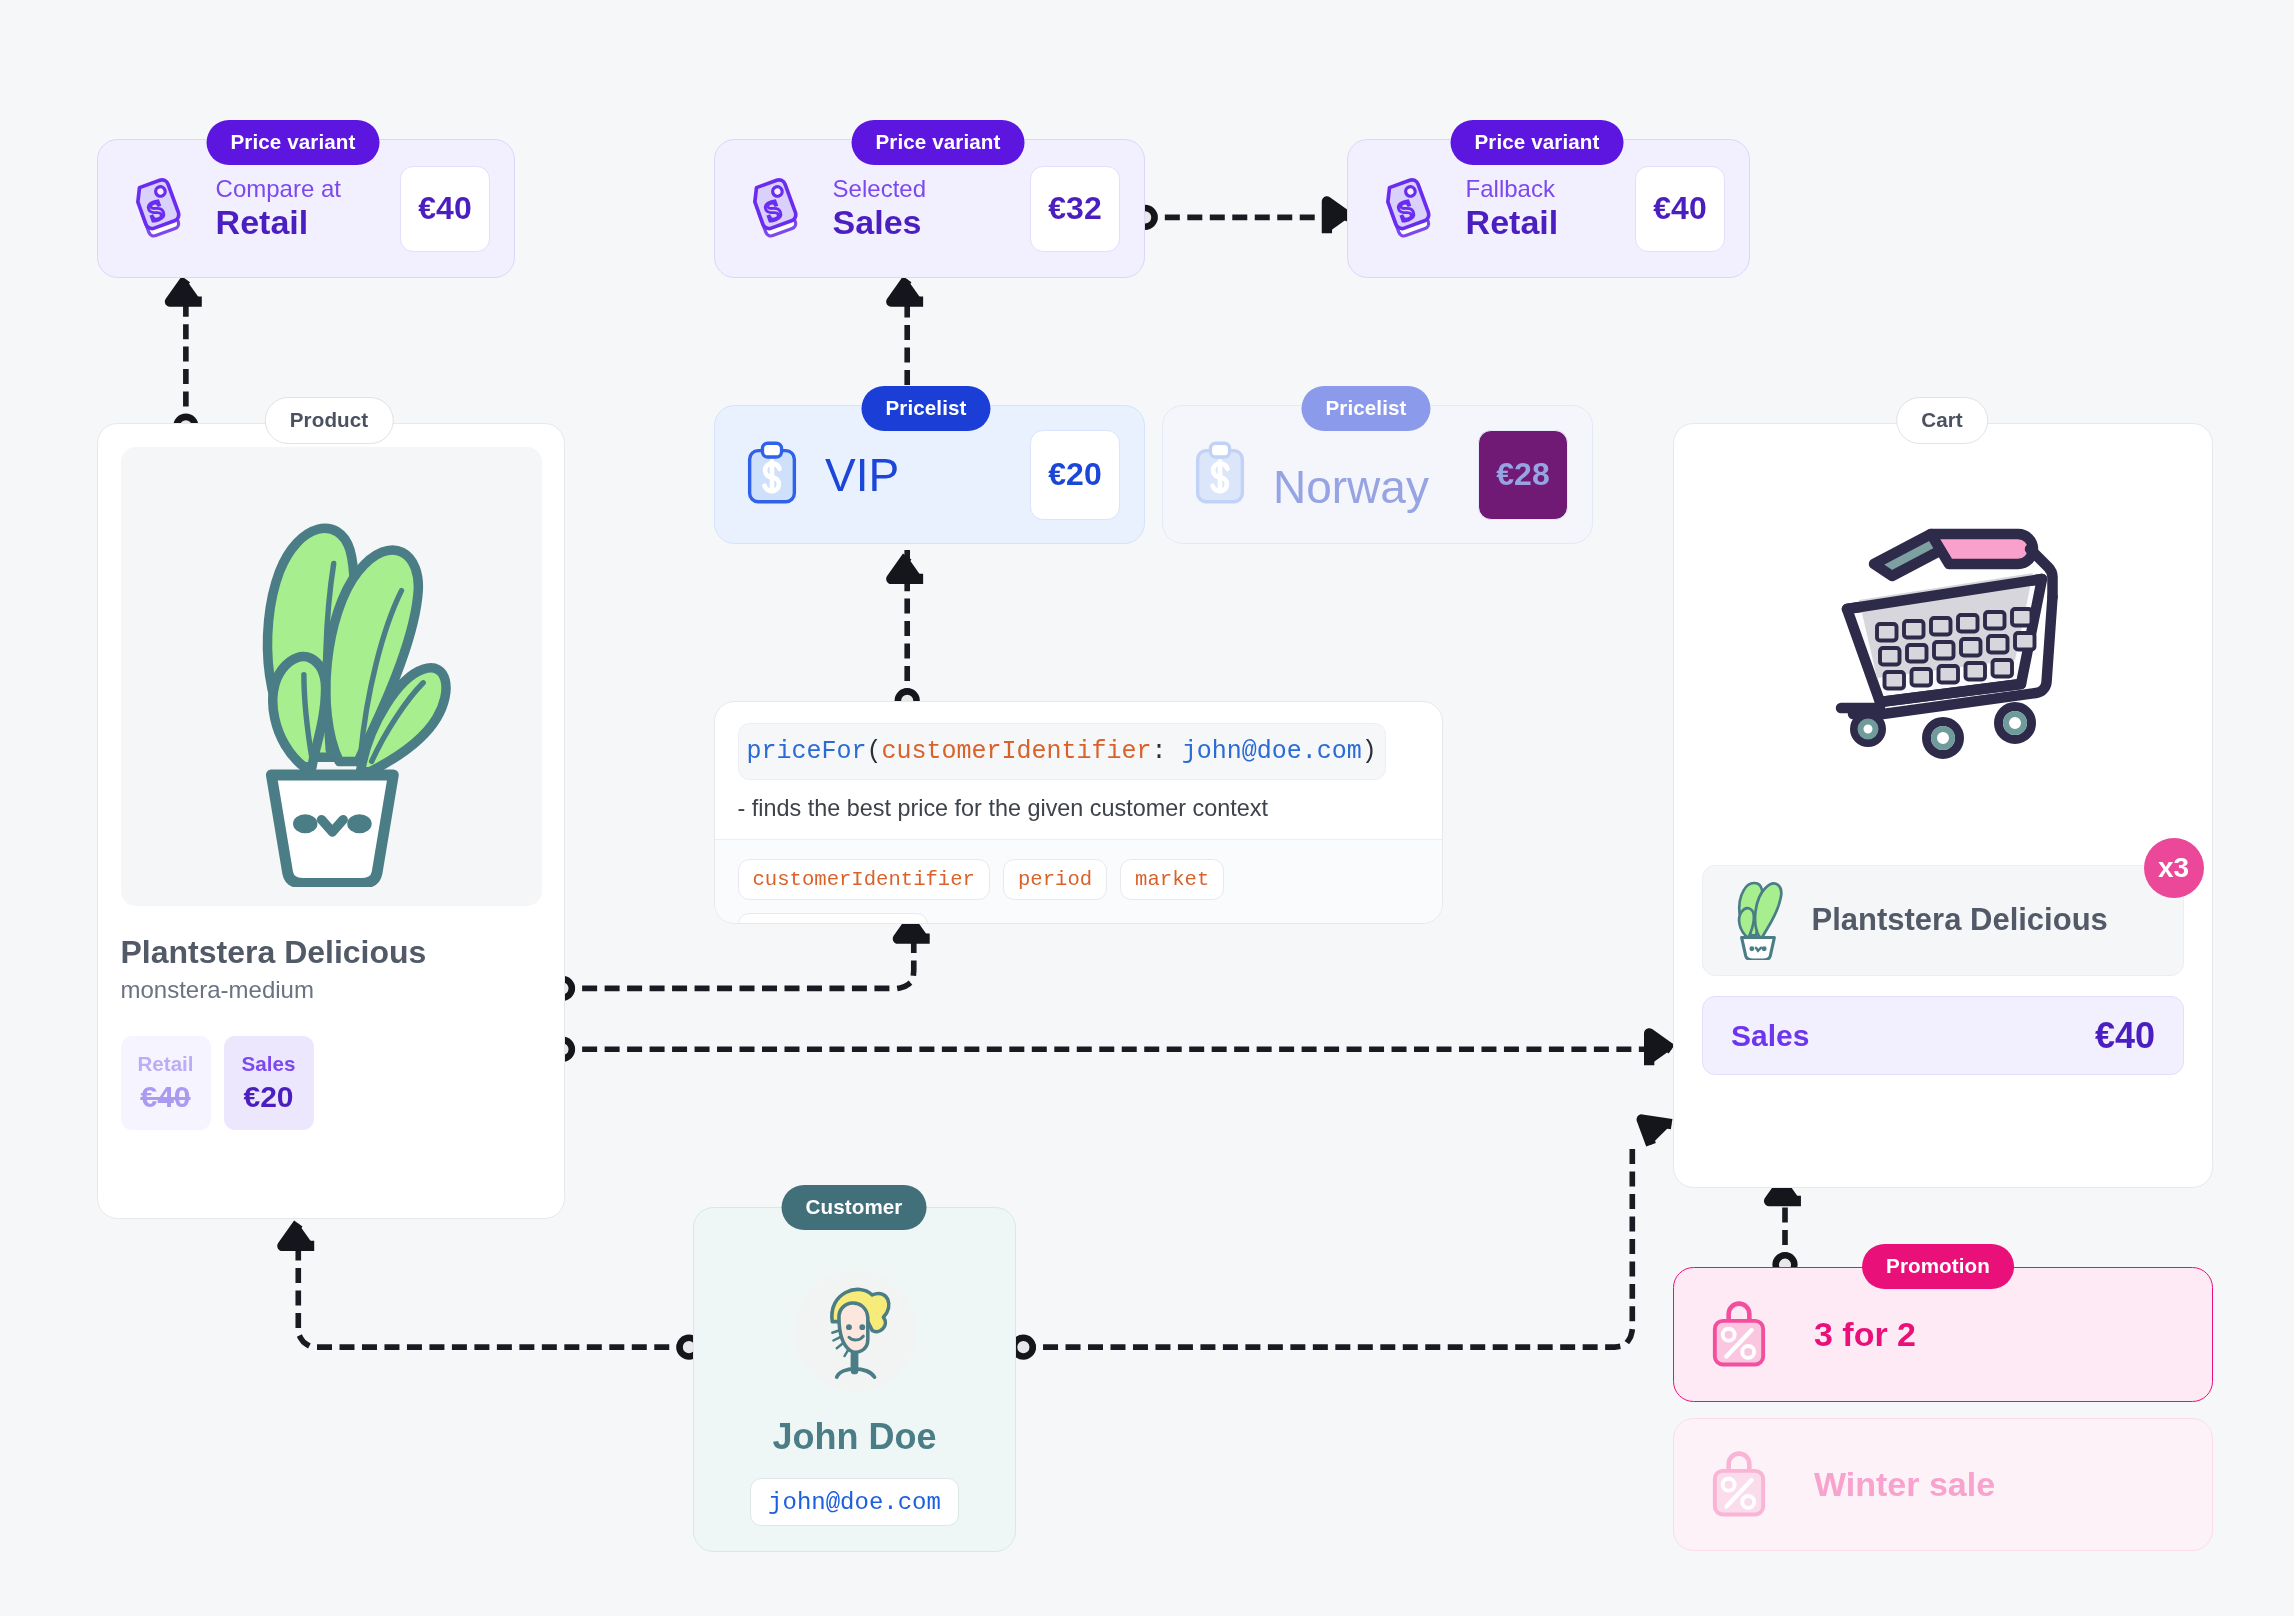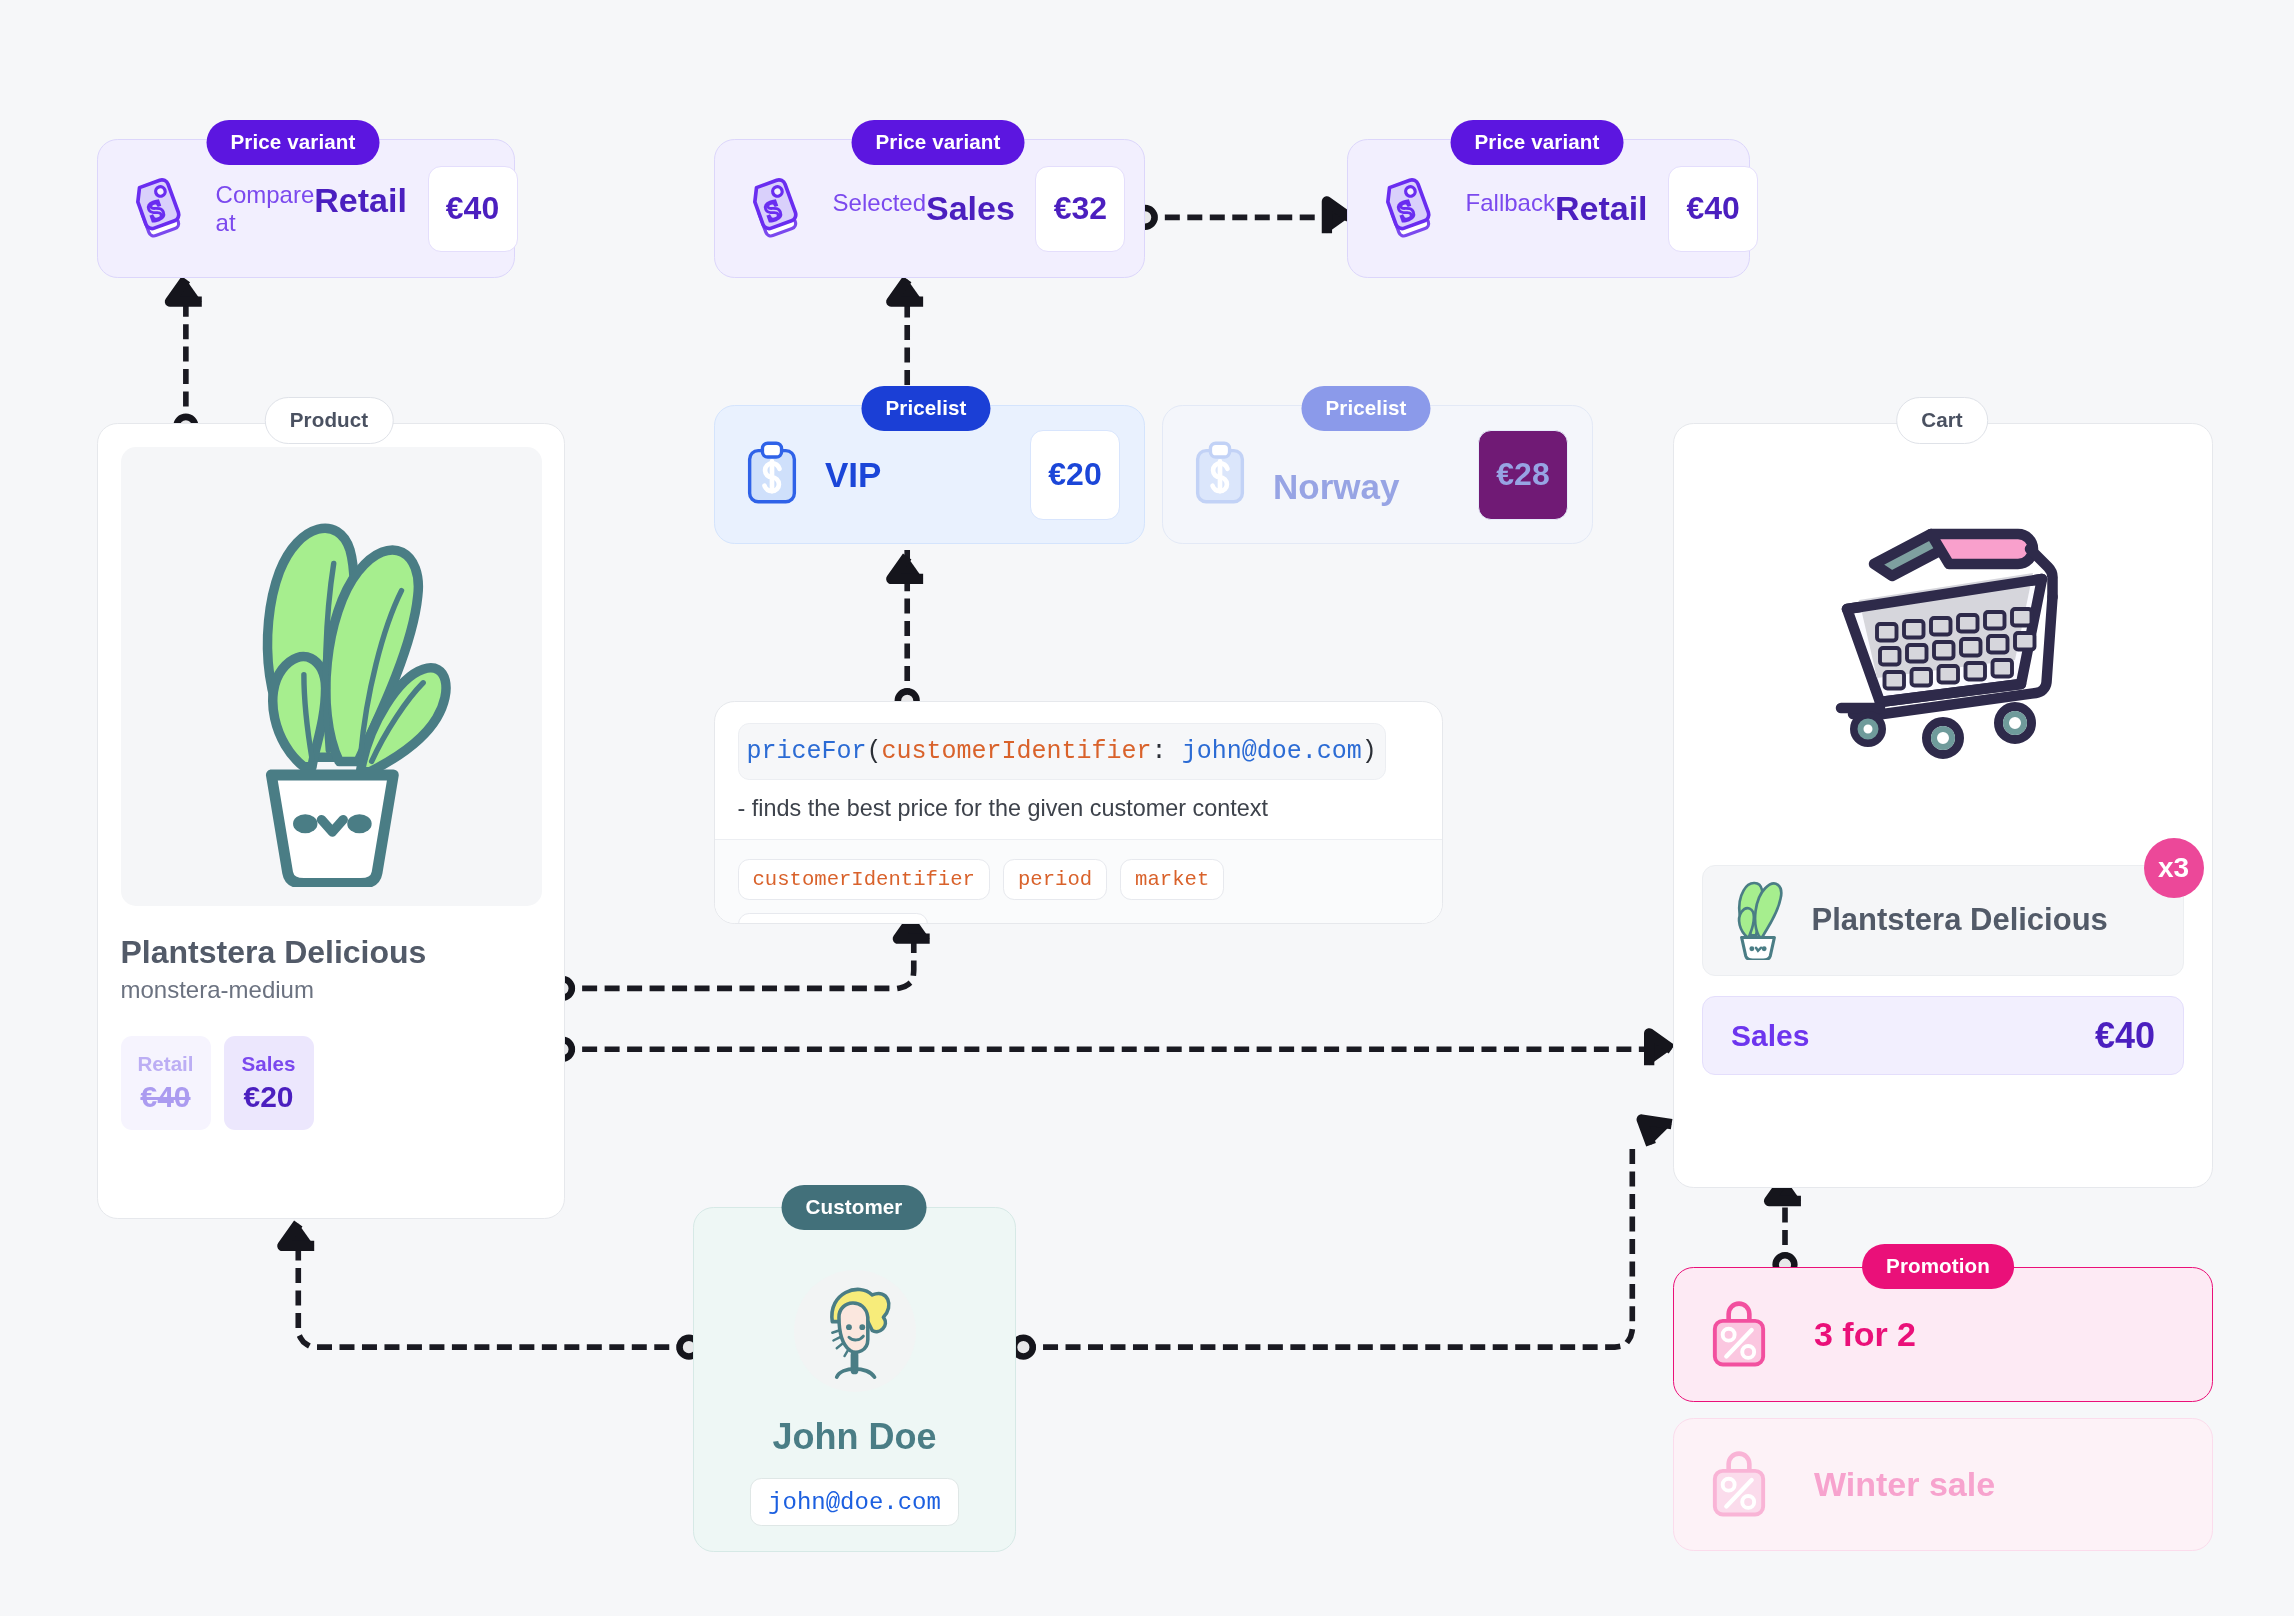--- a/index.html
+++ b/index.html
@@ -28,35 +28,35 @@
   .badge.neutral {
     background:#ffffff; color:#4a5161; border:1.9px solid #dfe2e8;
     font-weight:700;
   }
 
   
   .pv {
     background:#f2effe; border:1.9px solid #dcd6fb;
     display:flex; align-items:center; padding:0 24px 0 28px; gap:20.6px;
   }
-  .pv .texts { display:flex; flex-direction:row; justify-content:center; flex:1; }
+  .pv .texts { display:flex; flex-direction:column; justify-content:center; flex:1; }
   .pv .kicker { font-size:24px; color:#7b49ee; font-weight:500; line-height:1.15; }
   .pv .name { font-size:34px; color:#4b1fbf; font-weight:700; line-height:1.15; }
   .pv .pricebox {
     background:#fff; border:1.9px solid #e4defc; border-radius:13px;
     min-width:90px; height:86px; display:flex; align-items:center; justify-content:center;
     font-size:32px; font-weight:700; color:#4b1fbf; padding:0 13px;
   }
 
   
   .pl {
     display:flex; align-items:center; padding:0 24px 0 28px; gap:24px;
     background:#e9f1fe; border:1.9px solid #d4e4fd;
   }
-  .pl .name { font-size:35px; font-weight:700; color:#1b46d8; flex:1; }
+  .pl .name { font-size:46px; font-weight:400; color:#1b46d8; flex:1; }
   .pl .pricebox {
     background:#fff; border:1.9px solid #d8e5fd; border-radius:13px;
     min-width:90px; height:90px; display:flex; align-items:center; justify-content:center;
     font-size:32px; font-weight:700; color:#1b46d8; padding:0 13px;
   }
   .pl.muted { background:#f4f6fb; border-color:#e3e9f6; }
   .pl.muted .name { color:#97a4e4;margin-top:24px; }
   .pl.muted .pricebox { color:#97a4e4; background:#701a75; border-color:#e6ecfa; }
 
   

